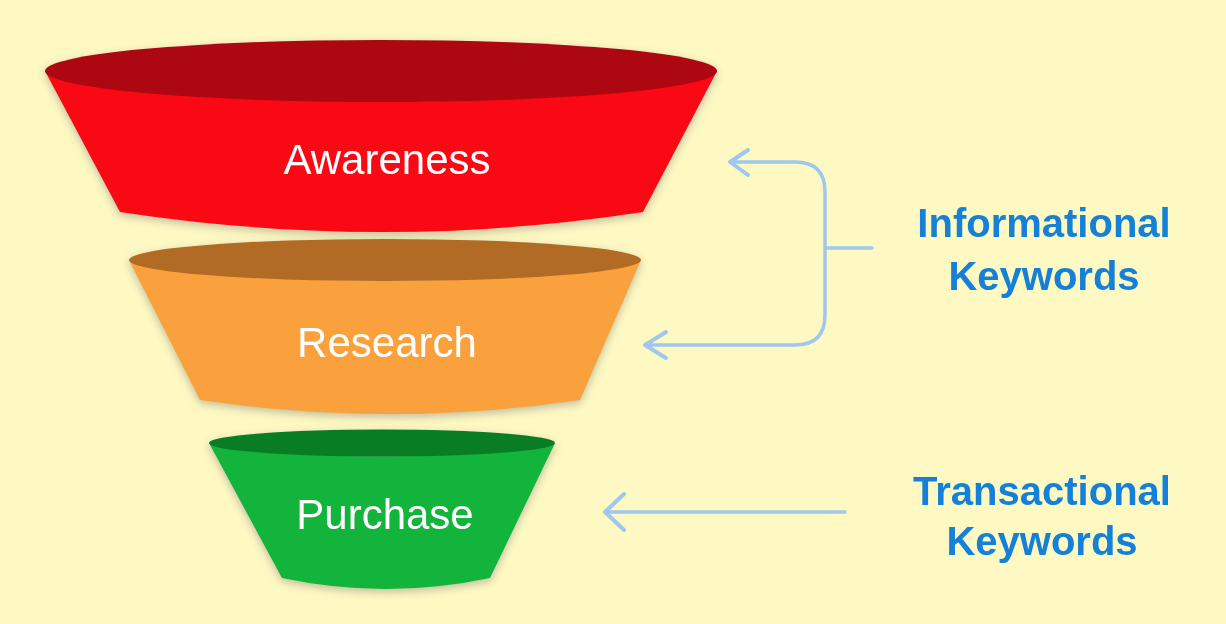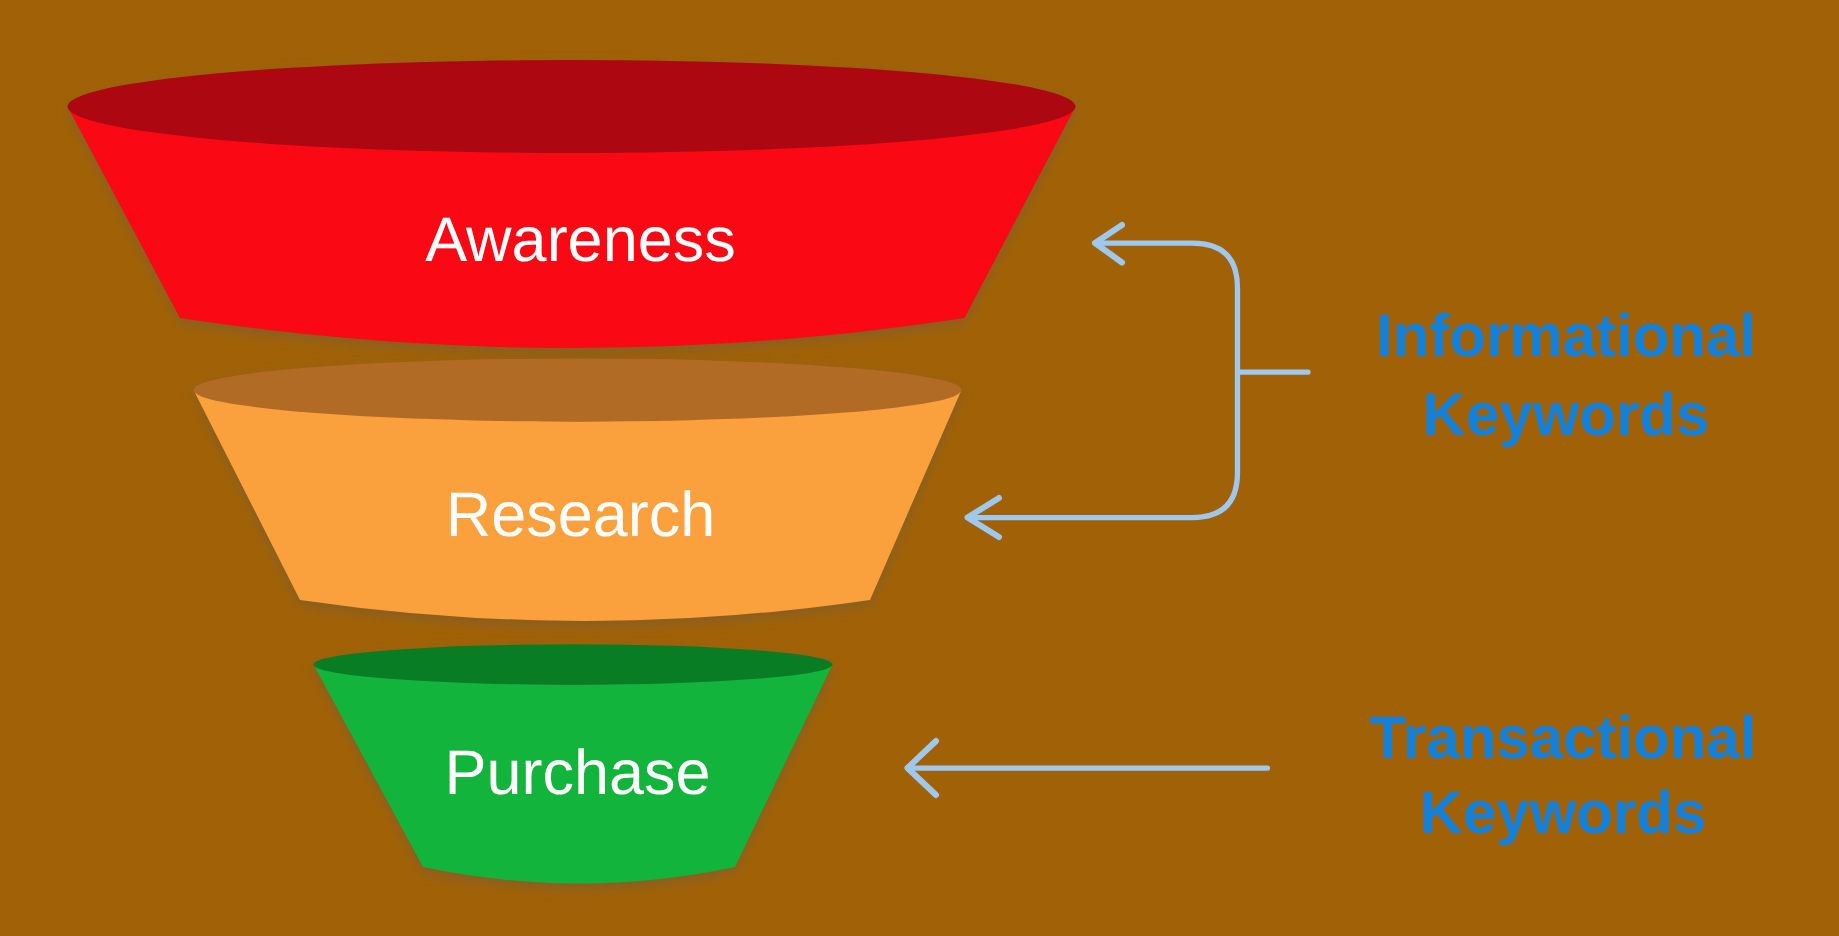--- a/index.html
+++ b/index.html
@@ -4,21 +4,21 @@
 <style>
   html, body {
     margin: 0;
     padding: 0;
     background: #ffffff;
   }
   #canvas {
     position: relative;
     width: 1226px;
     height: 624px;
-    background: #a16207;
+    background: #fef9c3;
     overflow: hidden;
     font-family: "Liberation Sans", sans-serif;
   }
   svg { display: block; }
   .stage {
     filter: drop-shadow(0px 3px 4px rgba(90, 90, 90, 0.38));
   }
   .stage-label {
     font-family: "Liberation Sans", "DejaVu Sans", sans-serif;
     font-size: 42px;

